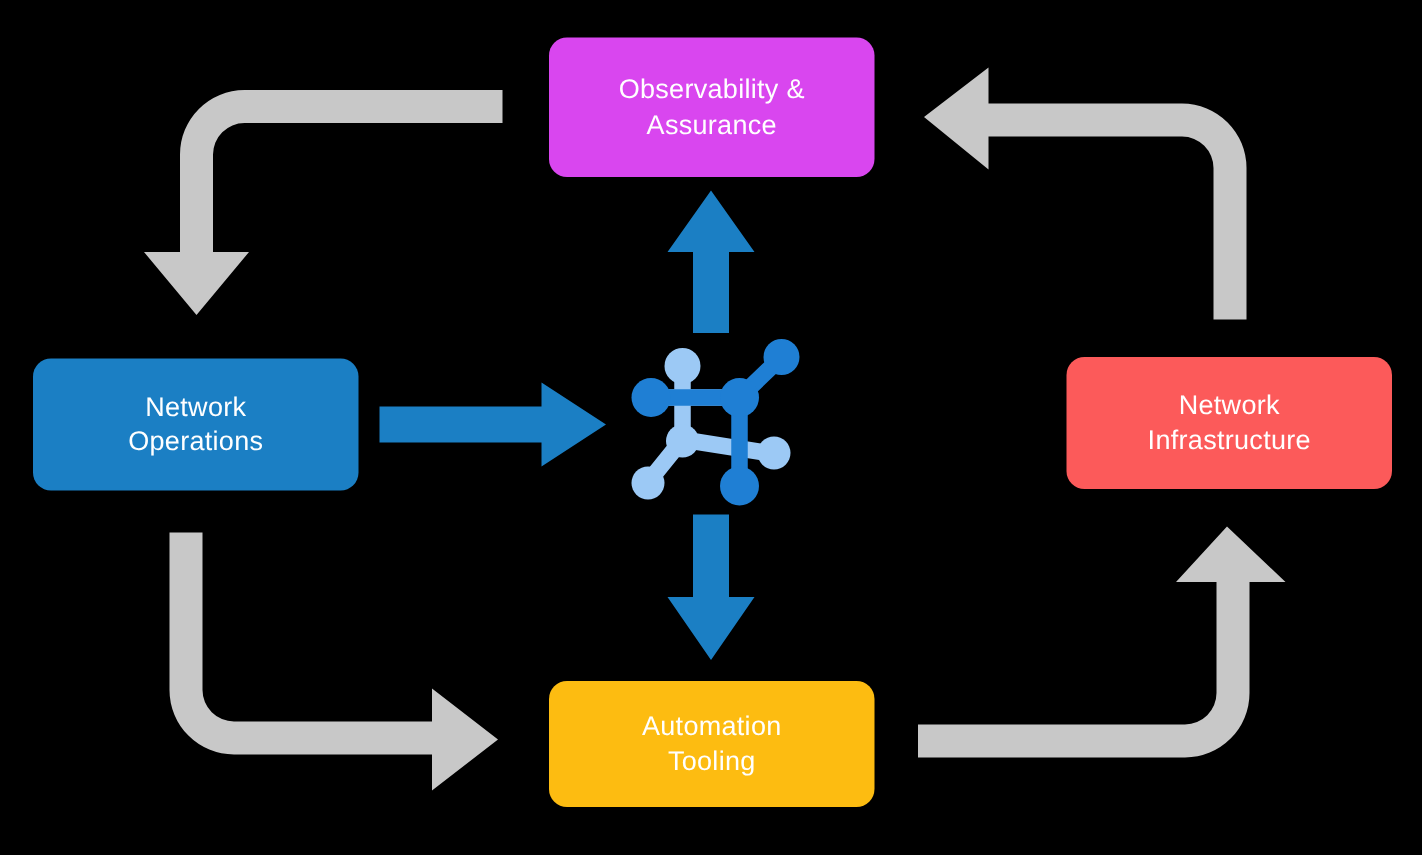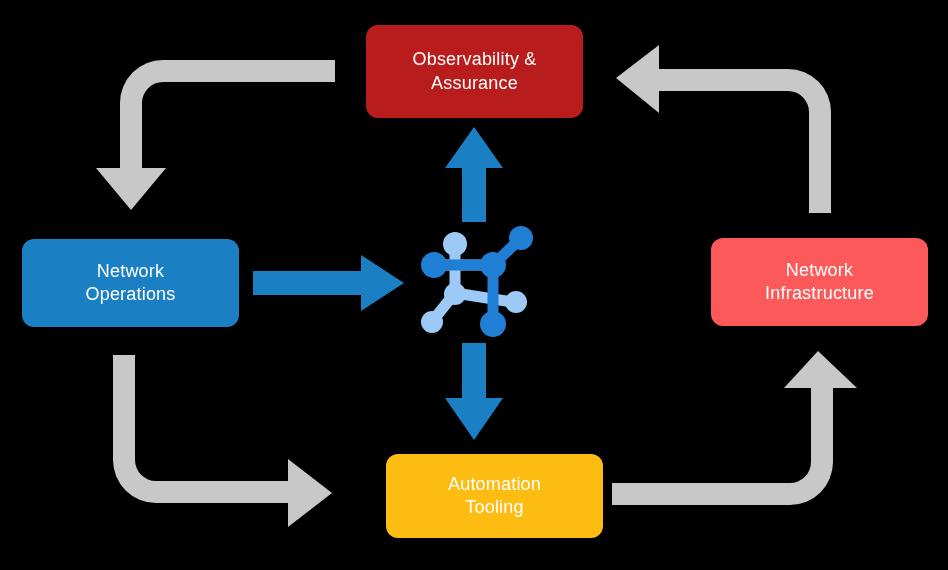--- a/index.html
+++ b/index.html
@@ -12,21 +12,21 @@
   .node-box{
     position:absolute;display:flex;align-items:center;justify-content:center;
     text-align:center;color:#ffffff;font-size:18px;line-height:1.30;
     font-weight:400;letter-spacing:0.2px;border-radius:12px;
     box-sizing:border-box;padding:4px 10px;
   }
   .node-box span{display:block;white-space:pre-line;}
   #box-observability{left:366px;top:25px;width:217px;height:93px;background:#22b24c;}
   #box-operations{left:22px;top:239px;width:217px;height:88px;background:#1b7fc4;}
   #box-infrastructure{left:711px;top:238px;width:217px;height:88px;background:#fc5a5a;}
-  #box-automation{left:366px;top:454px;width:217px;height:84px;background:#fdbc11;margin-left:20px;}
+  #box-automation{left:366px;top:454px;width:217px;height:84px;background:#fdbc11;}
   .svg-layer{position:absolute;left:0;top:0;width:948px;height:570px;pointer-events:none;}
 </style>
 </head>
 <body style="background: rgb(0, 0, 0);">
 
 <div id="canvas">
 
   <svg class="svg-layer" viewBox="0 0 948 570">
 
     <path fill="#c8c8c8" d="M 335 60
@@ -128,21 +128,21 @@
       <circle cx="432" cy="322" r="11" fill="#9cc9f5"></circle>
       <circle cx="516" cy="302" r="11" fill="#9cc9f5"></circle>
 
       <circle cx="434" cy="265" r="13" fill="#1f7fd4"></circle>
       <circle cx="493" cy="265" r="13" fill="#1f7fd4"></circle>
       <circle cx="521" cy="238" r="12" fill="#1f7fd4"></circle>
       <circle cx="493" cy="324" r="13" fill="#1f7fd4"></circle>
     </g>
   </svg>
 
-  <div class="node-box" id="box-observability" style="background: #b91c1c;">
+  <div class="node-box" id="box-observability" style="background: #d946ef;">
     <span>Observability &amp;
 Assurance</span>
   </div>
 
   <div class="node-box" id="box-operations" style="background: rgb(27, 127, 196);">
     <span>Network
 Operations</span>
   </div>
 
   <div class="node-box" id="box-infrastructure" style="background: rgb(252, 90, 90);">

